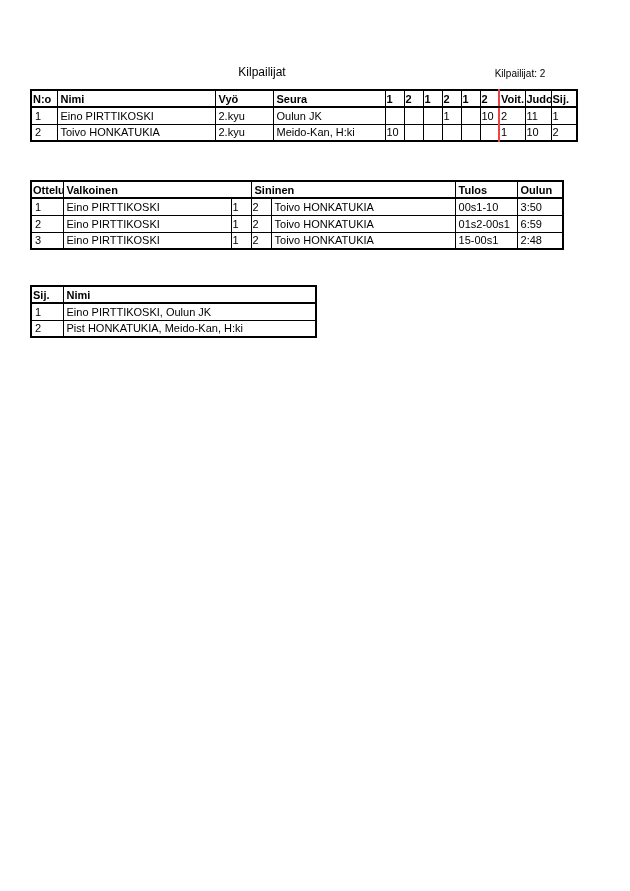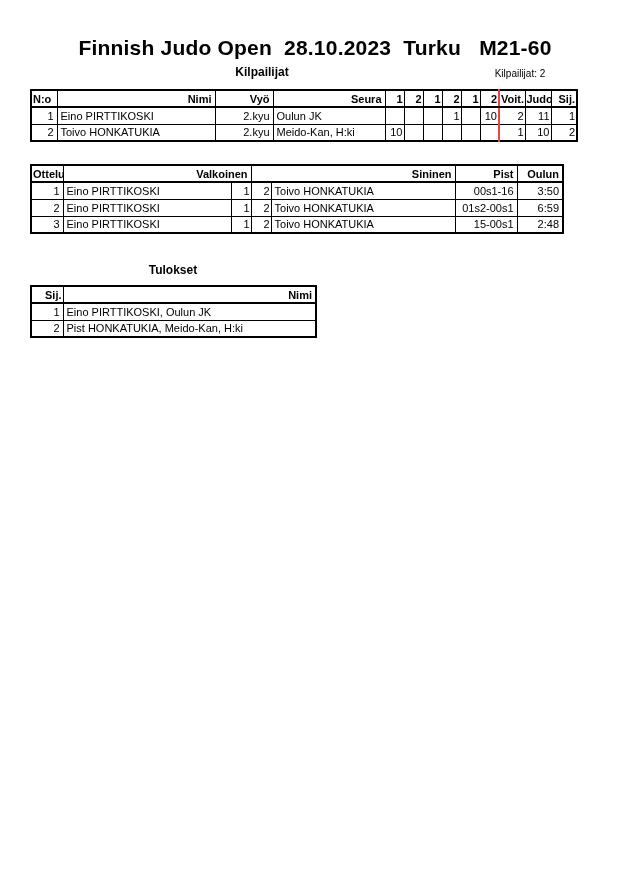--- a/index.html
+++ b/index.html
@@ -23,21 +23,21 @@
     width: 630px;
     text-align: center;
     font-size: 21px;
     font-weight: bold;
     white-space: pre;
     letter-spacing: 0.2px;
   }
   .sec-title {
     position: absolute;
     font-size: 12px;
-    font-weight: bold;
+    font-weight: normal;
     text-align: center;
     white-space: nowrap;
   }
   .count-label {
     position: absolute;
     top: 68px;
     left: 440px;
     width: 160px;
     text-align: center;
     font-size: 10px;
@@ -53,39 +53,38 @@
     border: 1px solid #000;
     font-size: 11px;
     height: 17px;
     padding: 0 3px;
     overflow: hidden;
     white-space: nowrap;
     vertical-align: middle;
   }
   th { font-weight: bold; margin-top: 20px; }
   thead th { border-bottom: 2px solid #000; }
-  .c { text-align: right; }
+  .c { text-align: left; }
   .l { text-align: left; }
   .tight { padding: 0 1px; }
   .sep-left { border-left: 2px solid #ef4444; }
 
   #title-kilpailijat { top: 65px; left: 162px; width: 200px; }
   #title-ottelut     { top: 162px; left: 147px; width: 200px; }
   #title-tulokset    { top: 263px; left: 73px;  width: 200px; }
 
   #table-kilpailijat { top: 89px;  left: 30px; width: 546px; }
-  #table-ottelut     { top: 164px; left: 30px; width: 532px; padding-left: 8px; }
+  #table-ottelut     { top: 180px; left: 30px; width: 532px; padding-left: 8px; }
   #table-tulokset    { top: 285px; left: 30px; width: 285px; }
 </style>
 </head>
 <body>
 
 <div class="page">
 
-  <div class="title">Finnish Judo Open  28.10.2023  Turku   M21-60</div>
 
   <div class="sec-title" id="title-kilpailijat">Kilpailijat</div>
   <div class="count-label">Kilpailijat: 2</div>
 
   <table id="table-kilpailijat">
     <colgroup>
       <col style="width:26px">
         <col style="width:158px">
         <col style="width:58px">
         <col style="width:112px">
@@ -159,32 +158,32 @@
         <col style="width:20px">
       <col style="width:184px">
         <col style="width:62px">
         <col style="width:46px">
     </colgroup>
     <thead>
       <tr>
         <th class="c tight">Ottelu</th>
         <th class="c" colspan="2">Valkoinen</th>
         <th class="c" colspan="2">Sininen</th>
-        <th class="c">Pist</th>
+        <th class="c">Tulos</th>
         <th class="c">Oulun</th>
       </tr>
     </thead>
     <tbody>
       <tr>
         <td class="c">1</td>
         <td class="l">Eino PIRTTIKOSKI</td>
         <td class="c tight">1</td>
         <td class="c tight">2</td>
         <td class="l">Toivo HONKATUKIA</td>
-        <td class="c">00s1-16</td>
+        <td class="c">00s1-10</td>
         <td class="c">3:50</td>
       </tr>
       <tr>
         <td class="c">2</td>
         <td class="l">Eino PIRTTIKOSKI</td>
         <td class="c tight">1</td>
         <td class="c tight">2</td>
         <td class="l">Toivo HONKATUKIA</td>
         <td class="c">01s2-00s1</td>
         <td class="c">6:59</td>
@@ -194,21 +193,20 @@
         <td class="l">Eino PIRTTIKOSKI</td>
         <td class="c tight">1</td>
         <td class="c tight">2</td>
         <td class="l">Toivo HONKATUKIA</td>
         <td class="c">15-00s1</td>
         <td class="c">2:48</td>
       </tr>
     </tbody>
   </table>
 
-  <div class="sec-title" id="title-tulokset">Tulokset</div>
 
   <table id="table-tulokset">
     <colgroup>
       <col style="width:32px">
         <col style="width:253px">
     </colgroup>
     <thead>
       <tr>
         <th class="c tight">Sij.</th>
         <th class="c">Nimi</th>

